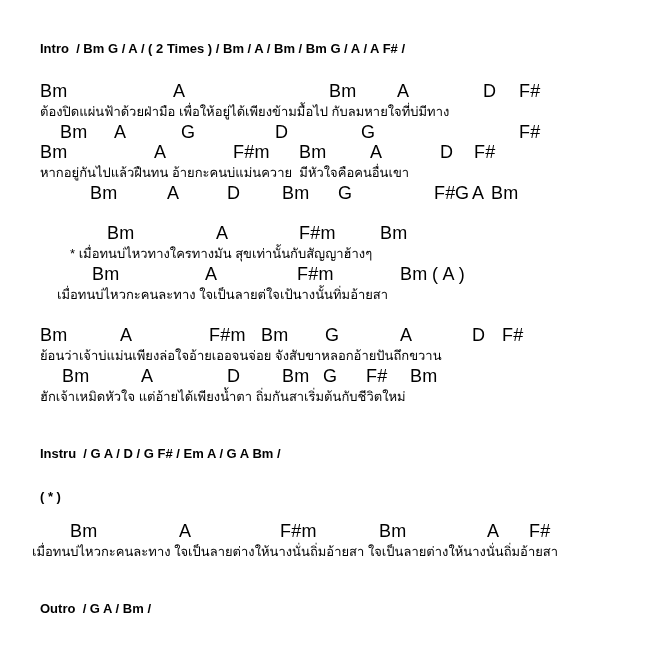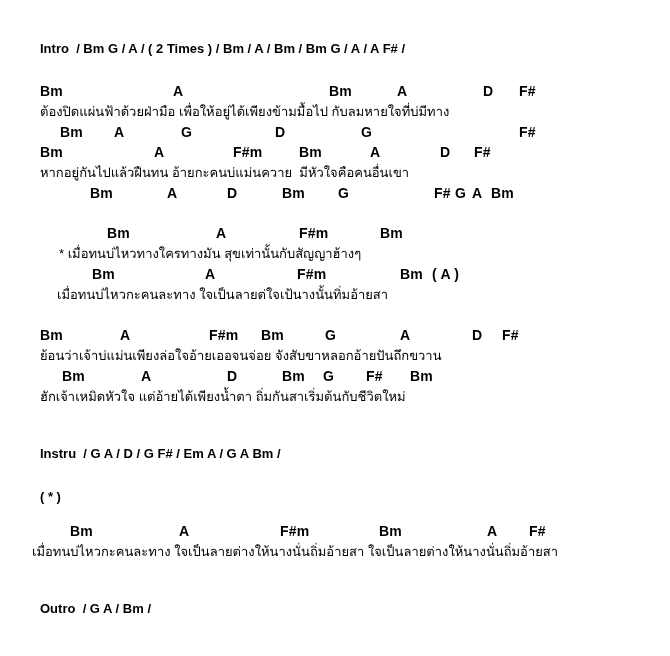--- a/index.html
+++ b/index.html
@@ -1,20 +1,20 @@
 <!DOCTYPE html>
 <html><head>
 <meta charset="utf-8">
 <style>
   html,body{margin:0;padding:0;background:#ffffff;color:#000000;}
   body{font-family:"Liberation Sans","DejaVu Sans",sans-serif;}
   .sheet{position:relative;width:670px;height:656px;box-sizing:border-box;padding:38px 14px 12px 40px;overflow:hidden;}
   .section{margin:0;}
   .row{position:relative;white-space:pre;}
-  .chord-row{height:20px;line-height:20px;font-size:14px;font-weight:bold;}
+  .chord-row{height:20px;line-height:20px;font-size:18px;font-weight:normal;}
   .chord{position:absolute;top:0;letter-spacing:0.2px;}
   .lyric-row{height:21px;line-height:21px;font-size:13px;}
   .label-row{height:21px;line-height:21px;font-size:13px;font-weight:bold;}
   .gap-lg{margin-top:22px;}
   .gap-md{margin-top:20px;}
   .gap-xl{margin-top:36px;}
   .gap-sm{margin-top:14px;}
 </style>
 </head>
 <body>
@@ -26,21 +26,21 @@
     <div class="section gap-lg">
       <div class="row chord-row"><span class="chord" style="left: 0px;">Bm</span><span class="chord" style="left: 133px;">A</span><span class="chord" style="left: 289px;">Bm</span><span class="chord" style="left: 357px;">A</span><span class="chord" style="left: 443px;">D</span><span class="chord" style="left: 479px;">F#</span></div>
       <div class="row lyric-row">ต้องปิดแผ่นฟ้าด้วยฝ่ามือ เพื่อให้อยู่ได้เพียงข้ามมื้อไป กับลมหายใจที่บ่มีทาง</div>
       <div class="row chord-row"><span class="chord" style="left: 20px;">Bm</span><span class="chord" style="left: 74px;">A</span><span class="chord" style="left: 141px;">G</span><span class="chord" style="left: 235px;">D</span><span class="chord" style="left: 321px;">G</span><span class="chord" style="left: 479px;">F#</span></div>
       <div class="row chord-row"><span class="chord" style="left: 0px;">Bm</span><span class="chord" style="left: 114px;">A</span><span class="chord" style="left: 193px;">F#m</span><span class="chord" style="left: 259px;">Bm</span><span class="chord" style="left: 330px;">A</span><span class="chord" style="left: 400px;">D</span><span class="chord" style="left: 434px;">F#</span></div>
       <div class="row lyric-row">หากอยู่กันไปแล้วฝืนทน อ้ายกะคนบ่แม่นควาย  มีหัวใจคือคนอื่นเขา</div>
       <div class="row chord-row"><span class="chord" style="left: 50px;">Bm</span><span class="chord" style="left: 127px;">A</span><span class="chord" style="left: 187px;">D</span><span class="chord" style="left: 242px;">Bm</span><span class="chord" style="left: 298px;">G</span><span class="chord" style="left: 394px;">F#</span><span class="chord" style="left: 415px;">G</span><span class="chord" style="left: 432px;">A</span><span class="chord" style="left: 451px;">Bm</span></div>
     </div>
     <div class="section gap-md">
       <div class="row chord-row"><span class="chord" style="left: 67px;">Bm</span><span class="chord" style="left: 176px;">A</span><span class="chord" style="left: 259px;">F#m</span><span class="chord" style="left: 340px;">Bm</span></div>
-      <div class="row lyric-row" style="margin-left: 19px;">* เมื่อทนบ่ไหวทางใครทางมัน สุขเท่านั้นกับสัญญาฮ้างๆ</div>
+      <div class="row lyric-row" style="margin-left: 30px;">* เมื่อทนบ่ไหวทางใครทางมัน สุขเท่านั้นกับสัญญาฮ้างๆ</div>
       <div class="row chord-row"><span class="chord" style="left: 52px;">Bm</span><span class="chord" style="left: 165px;">A</span><span class="chord" style="left: 257px;">F#m</span><span class="chord" style="left: 360px;">Bm</span><span class="chord" style="left: 392px;">( A )</span></div>
       <div class="row lyric-row" style="margin-left: 17px;">เมื่อทนบ่ไหวกะคนละทาง ใจเป็นลายต่ใจเป้นางนั้นทิ่มอ้ายสา</div>
     </div>
     <div class="section gap-md">
       <div class="row chord-row"><span class="chord" style="left: 0px;">Bm</span><span class="chord" style="left: 80px;">A</span><span class="chord" style="left: 169px;">F#m</span><span class="chord" style="left: 221px;">Bm</span><span class="chord" style="left: 285px;">G</span><span class="chord" style="left: 360px;">A</span><span class="chord" style="left: 432px;">D</span><span class="chord" style="left: 462px;">F#</span></div>
       <div class="row lyric-row">ย้อนว่าเจ้าบ่แม่นเพียงล่อใจอ้ายเออจนจ่อย จังสับขาหลอกอ้ายปันถึกขวาน</div>
       <div class="row chord-row"><span class="chord" style="left: 22px;">Bm</span><span class="chord" style="left: 101px;">A</span><span class="chord" style="left: 187px;">D</span><span class="chord" style="left: 242px;">Bm</span><span class="chord" style="left: 283px;">G</span><span class="chord" style="left: 326px;">F#</span><span class="chord" style="left: 370px;">Bm</span></div>
       <div class="row lyric-row">ฮักเจ้าเหมิดหัวใจ แต่อ้ายได้เพียงน้ำตา ถิ่มกันสาเริ่มต้นกับชีวิตใหม่</div>
     </div>
     <div class="section gap-xl">

